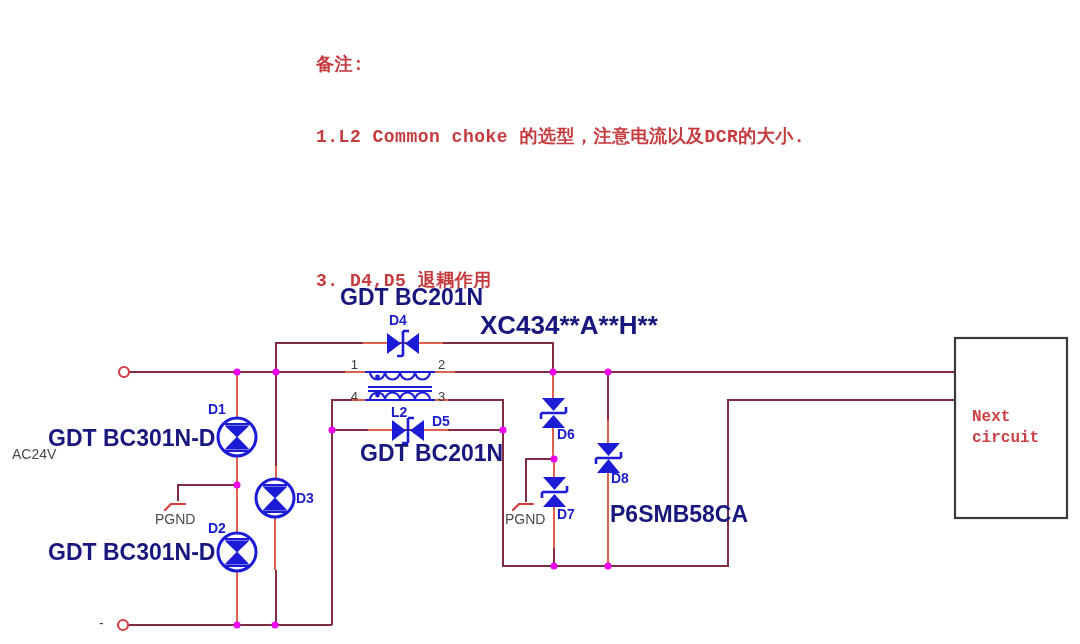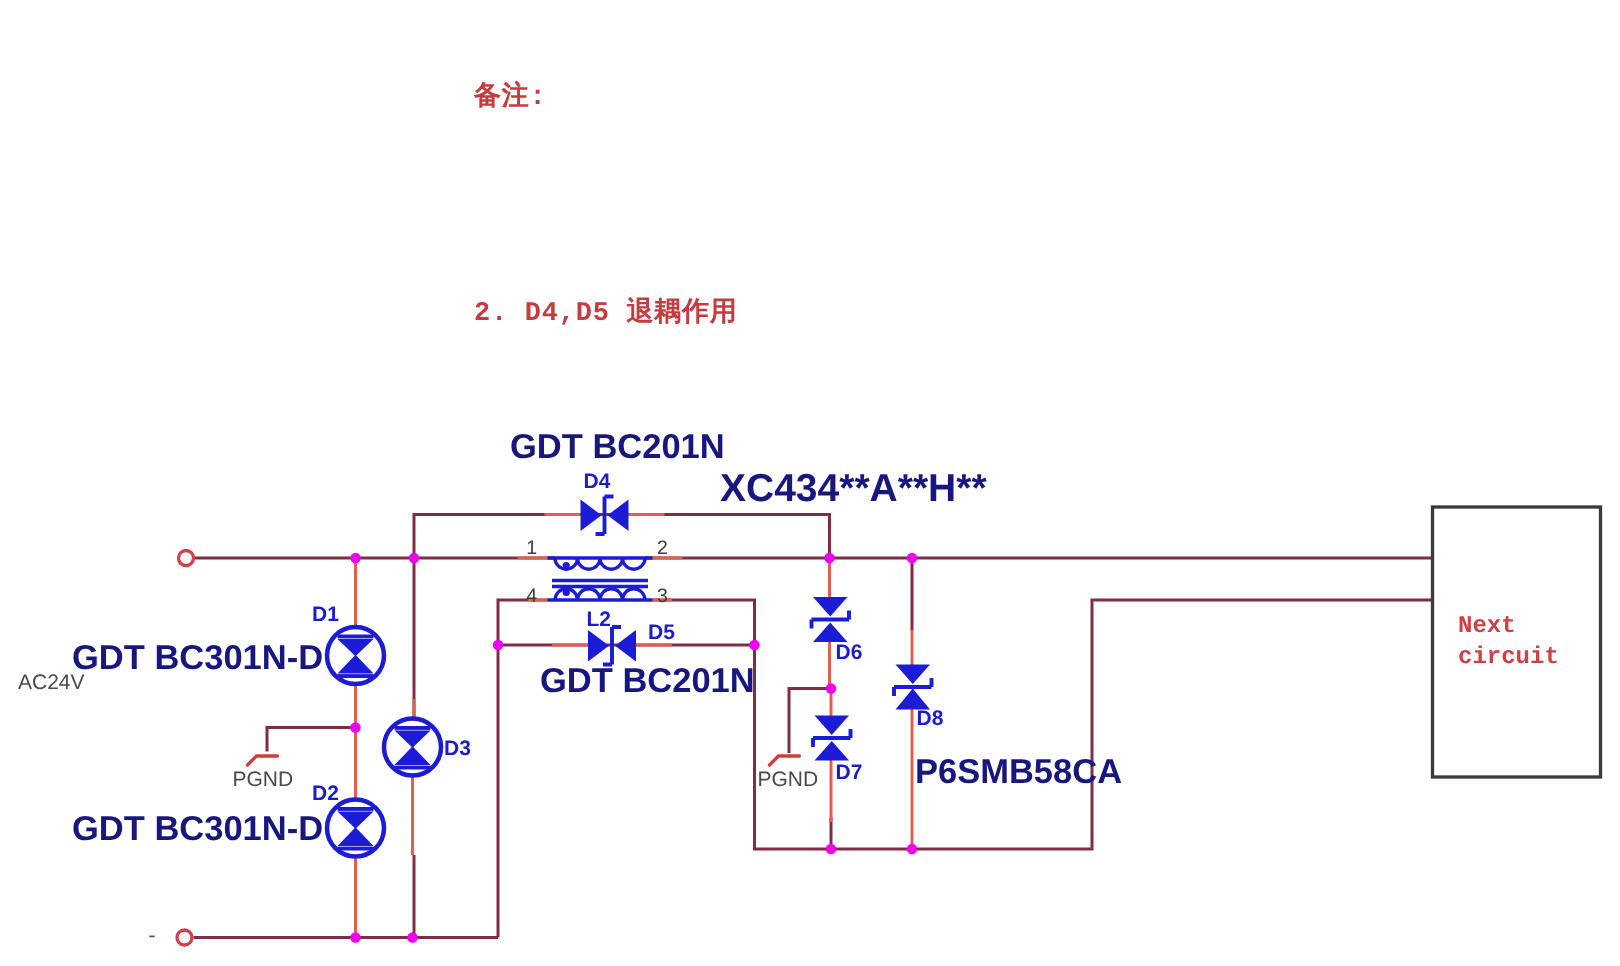--- a/index.html
+++ b/index.html
@@ -22,22 +22,23 @@
   .gray{font-size:14px;fill:#4a4a4a;}
   .mono-red{font-family:"Liberation Mono","DejaVu Sans Mono",monospace;font-size:16px;fill:#cc4146;font-weight:bold;}
 </style>
 </head>
 <body>
 
 <div class="stage">
 
   <div class="notes">
     <div>备注:</div>
+    <div>1.L2 Common choke 的选型，注意电流以及DCR的大小.</div>
     <div class="note-gap"></div>
-    <div>2. D4,D5 退耦作用</div>
+    <div>3. D4,D5 退耦作用</div>
   </div>
 
   <svg width="1080" height="644" viewBox="0 0 1080 644" style="position:absolute;left:0;top:0;">
 
     <g stroke="#7e2d42" stroke-width="2" fill="none">
       <path d="M129,372 H370"></path>
       <path d="M430,372 H955"></path>
       <path d="M276,372 V343 H553 V372"></path>
       <path d="M276,372 V479"></path>
       <path d="M276,570 V625"></path>

